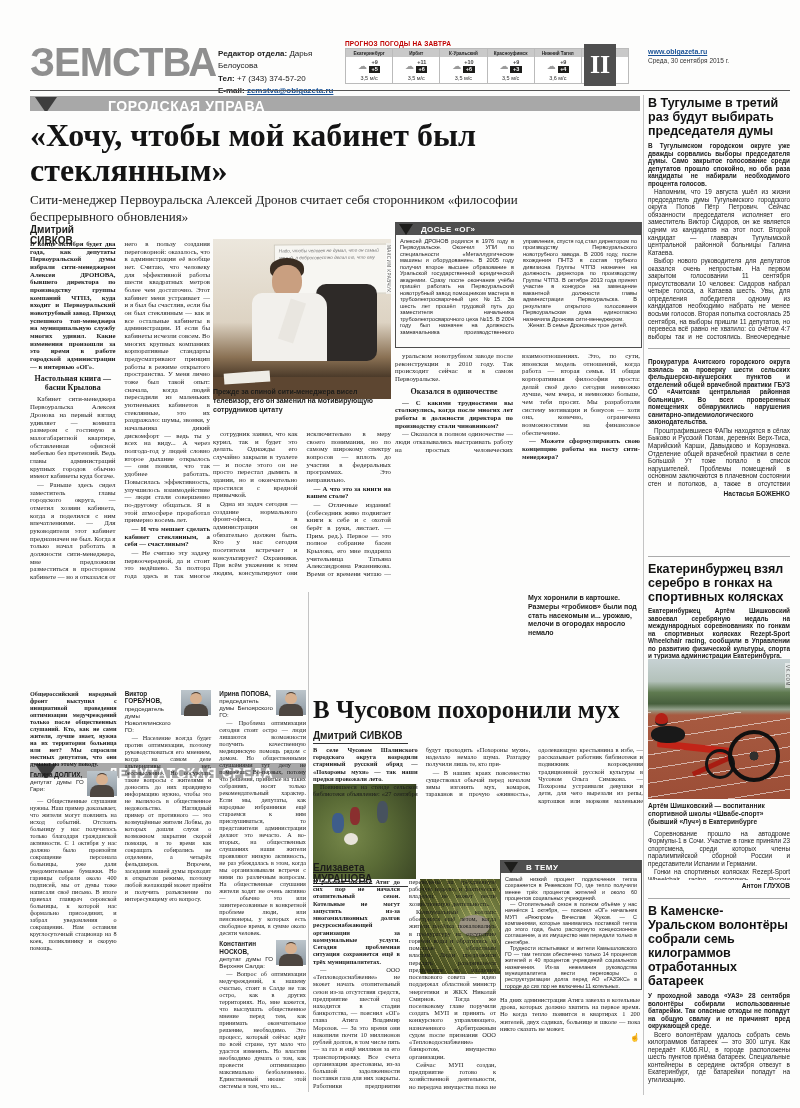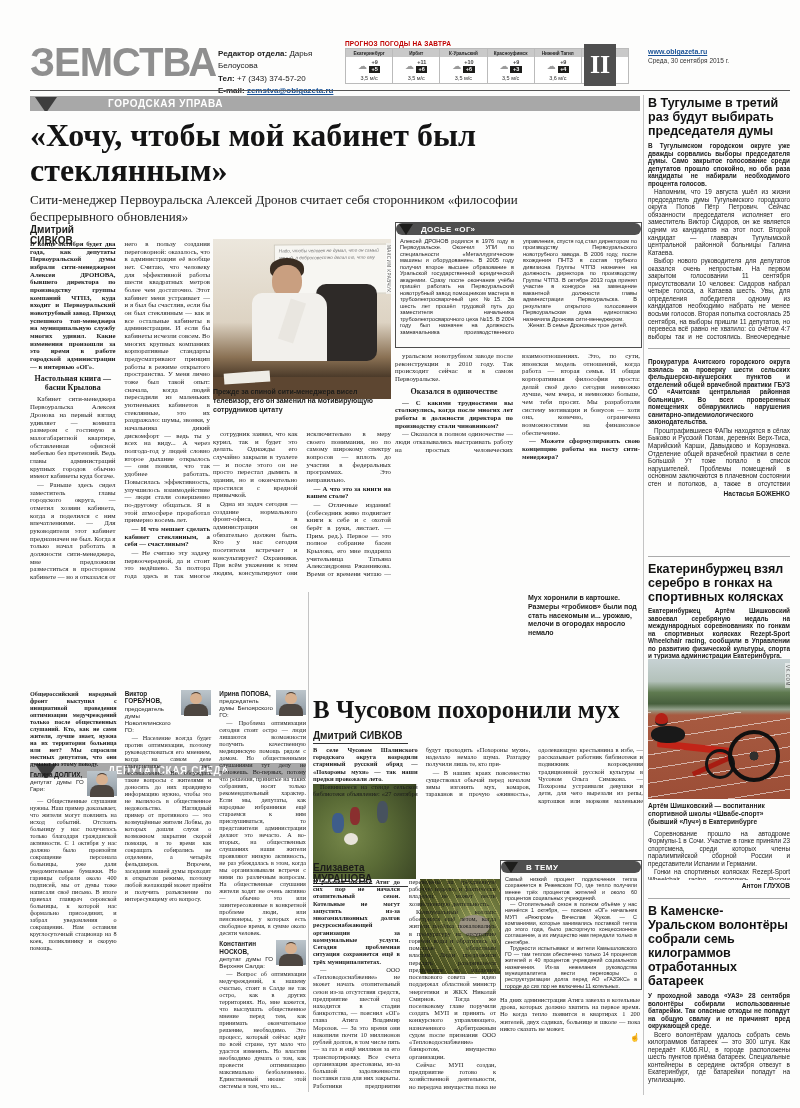--- a/index.html
+++ b/index.html
@@ -30,40 +30,40 @@
   .branddate{font-size:6.5px;color:#333;margin-top:2px;}
   .hrule{background:#555;height:1px;}
   .vrule{background:#c4c4c4;width:1px;}
 
   
   .bar{background:#a8a8a8;height:15px;position:relative;}
   .bar .tri{position:absolute;left:5px;top:1px;width:0;height:0;
             border-left:11px solid transparent;border-right:11px solid transparent;
             border-top:16px solid #3d3d3d;}
   .bar .blabel{position:absolute;left:42px;top:2px;color:#fff;font-weight:bold;
-               font-size:10px;letter-spacing:.6px;padding-left:36px;}
+               font-size:14px;letter-spacing:.6px;padding-left:36px;}
 
   
   .h1{font-family:"Liberation Serif",serif;font-weight:bold;color:#141414;line-height:1.08;}
   .sub1{font-family:"Liberation Serif",serif;font-size:13px;line-height:1.3;color:#1b1b1b;}
   .byline{font-size:10px;font-weight:bold;border-bottom:1px solid #333;padding-bottom:2px;}
 
   
   .body-serif{font-family:"Liberation Serif",serif;font-size:6.8px;line-height:1.13;
               text-align:justify;color:#1b1b1b;}
   .cols2{column-count:2;column-gap:9px;}
   .cols3{column-count:3;column-gap:8px;}
   .p{margin:0 0 1px;text-indent:7px;}
   .p.lead{font-weight:bold;text-indent:0;}
   .p.sub{font-weight:bold;text-align:center;text-indent:0;margin:4px 0 3px;font-size:8px;}
   .p.q{font-weight:bold;}
 
   
   .ibox{border:1px solid #4d4d4d;background:#fbfbfa;}
-  .ibox .ihead{background:#4f4f4f;height:12px;position:relative;border-radius:6px;}
+  .ibox .ihead{background:#4f4f4f;height:12px;position:relative;}
   .ibox .ihead .tri{position:absolute;left:3px;top:1px;width:0;height:0;
         border-left:7px solid transparent;border-right:7px solid transparent;
         border-top:11px solid #1d1d1b;}
   .ibox .ihead .blabel{position:absolute;left:25px;top:1.5px;color:#fff;font-weight:bold;font-size:8px;letter-spacing:.4px;}
   .ibody{padding:3px 4px;font-size:5.6px;line-height:1.16;text-align:justify;color:#222;}
   .ibody .p{text-indent:5px;margin:0;}
   .ibody .p:first-child{text-indent:0;}
 
   
   .caption{font-size:7px;font-weight:bold;line-height:1.25;color:#1d1d1b;}

